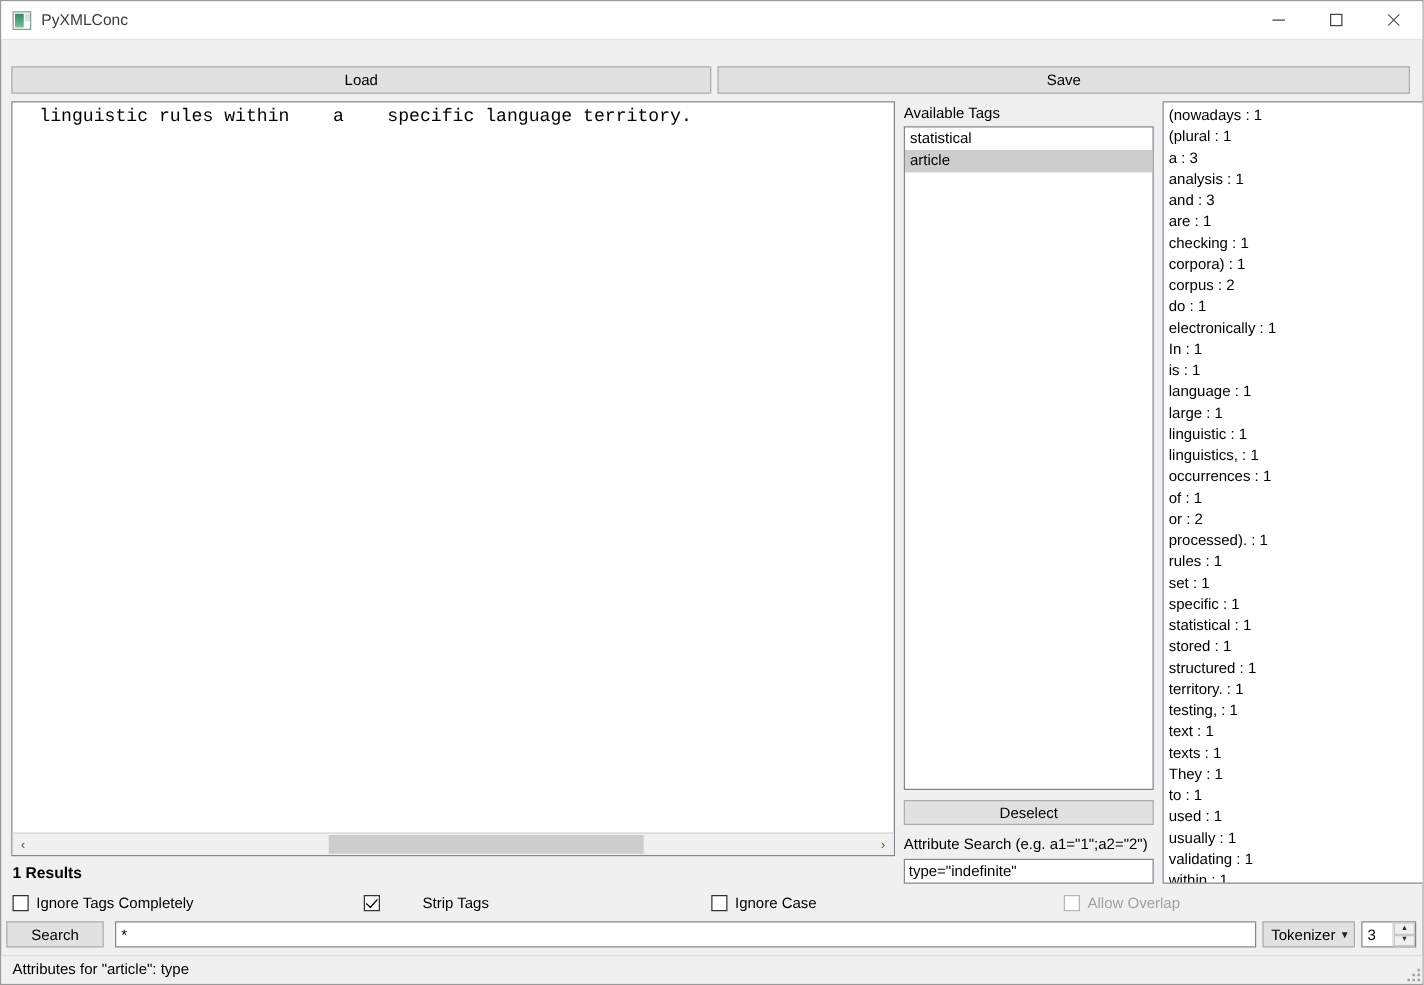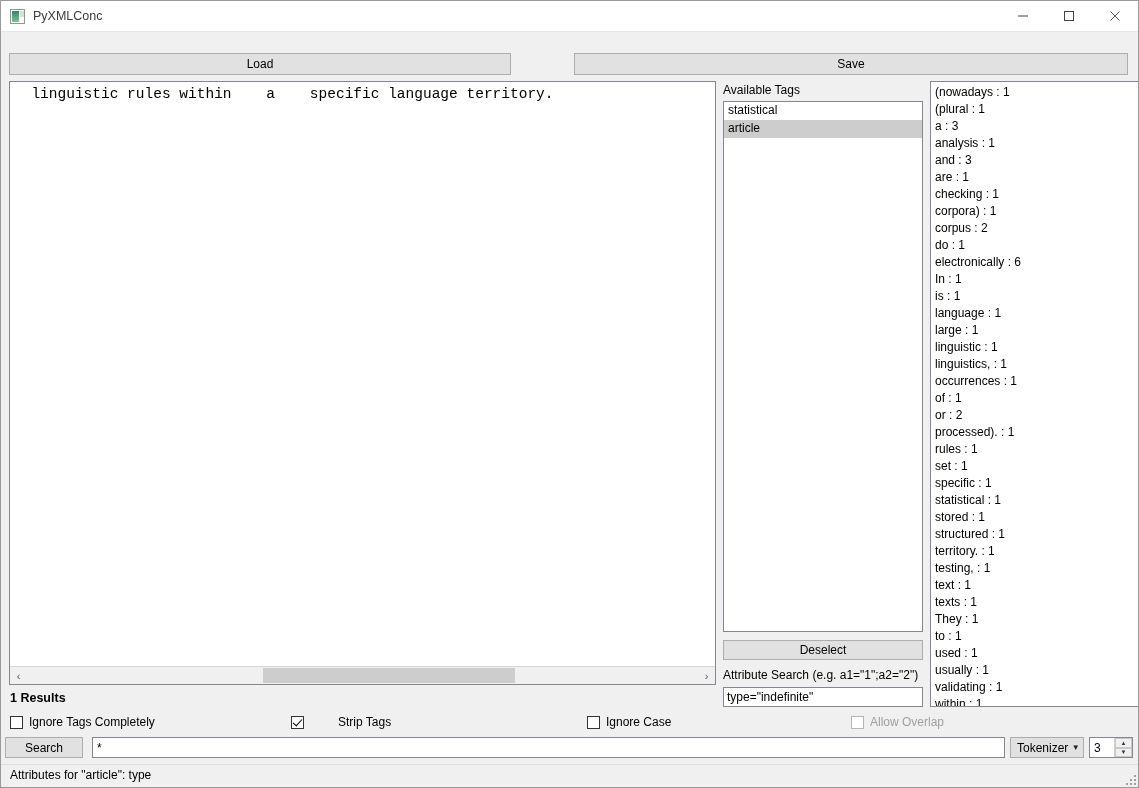--- a/index.html
+++ b/index.html
@@ -88,21 +88,21 @@
     text-align: center;
     cursor: default;
     user-select: none;
     display: flex;
     align-items: center;
     justify-content: center;
   }
   #btn-load {
     position: absolute;
     left: 8px; top: 52px;
-    width: 502px; height: 22px;
+    width: 560px; height: 22px;
   }
   #btn-save {
     position: absolute;
     left: 573px; top: 52px;
     width: 554px; height: 22px;
   }
 
   
   #text-panel {
     position: absolute;
@@ -282,21 +282,21 @@
     width: 4px; height: 8px;
     border: solid #000;
     border-width: 0 1.6px 1.6px 0;
     transform: rotate(42deg);
   }
   .checkrow.disabled .cbox { border-color: #b5b5b5; }
   .checkrow.disabled .cblabel { color: #a0a0a0; }
   .cblabel { font-size: 12px; }
   #chk-ignore-tags { left: 9px; }
   #chk-strip-tags  { left: 290px; gap: 28px; }
-  #chk-ignore-case { left: 586px; }
+  #chk-ignore-case { left: 568px; }
   #chk-allow-overlap { left: 850px; }
 
   
   #btn-search {
     position: absolute;
     left: 4px; top: 736px;
     width: 78px; height: 21px; text-align: center;
   }
   #search-input {
     position: absolute;
@@ -449,21 +449,21 @@
         <div class="freq-item">(nowadays : 1</div>
         <div class="freq-item">(plural : 1</div>
         <div class="freq-item">a : 3</div>
         <div class="freq-item">analysis : 1</div>
         <div class="freq-item">and : 3</div>
         <div class="freq-item">are : 1</div>
         <div class="freq-item">checking : 1</div>
         <div class="freq-item">corpora) : 1</div>
         <div class="freq-item">corpus : 2</div>
         <div class="freq-item">do : 1</div>
-        <div class="freq-item">electronically : 6</div>
+        <div class="freq-item">electronically : 1</div>
         <div class="freq-item">In : 1</div>
         <div class="freq-item">is : 1</div>
         <div class="freq-item">language : 1</div>
         <div class="freq-item">large : 1</div>
         <div class="freq-item">linguistic : 1</div>
         <div class="freq-item">linguistics, : 1</div>
         <div class="freq-item">occurrences : 1</div>
         <div class="freq-item">of : 1</div>
         <div class="freq-item">or : 2</div>
         <div class="freq-item">processed). : 1</div>

